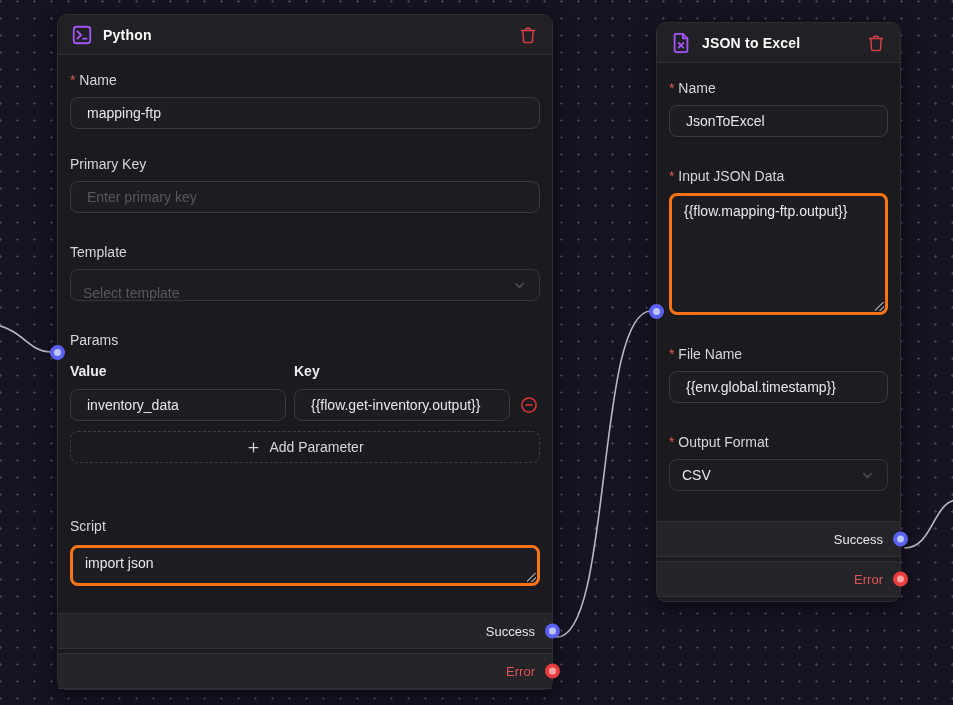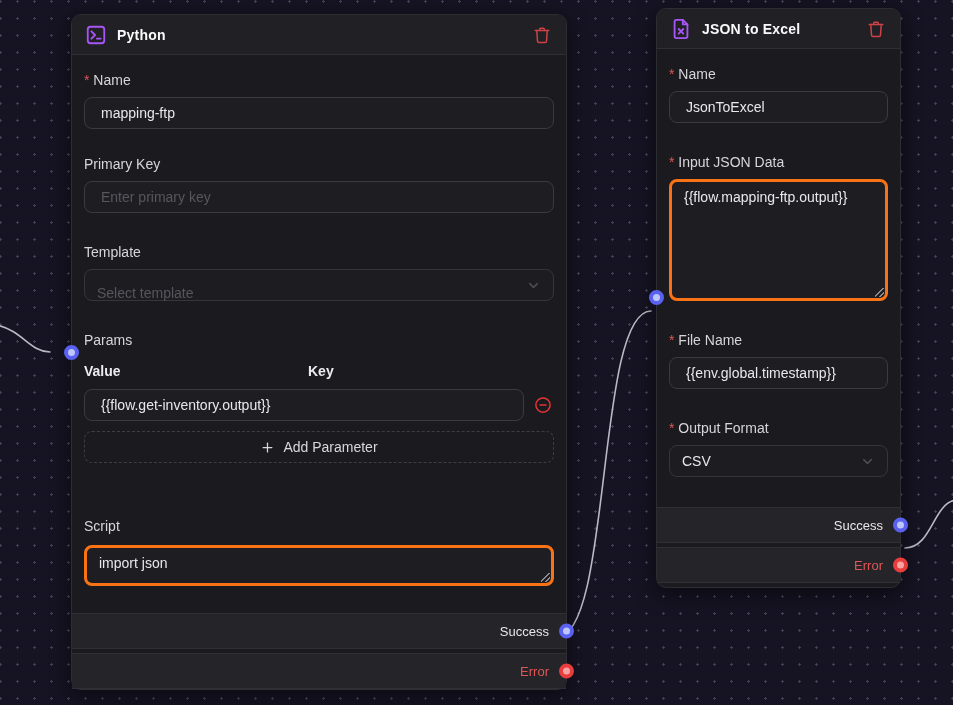--- a/index.html
+++ b/index.html
@@ -107,21 +107,21 @@
 <body>
 
 <div class="canvas">
 
   <svg class="edges" viewBox="0 0 953 705">
     <path d="M -4 325 C 22 330, 30 352, 50 352"></path>
     <path d="M 557 637 C 612 637, 596 311, 651 311"></path>
     <path d="M 905 548 C 932 548, 933 503, 956 500"></path>
   </svg>
 
-  <div class="node" style="left:71px; top:14px; width:496px; height:676px;">
+  <div class="node" style="left:57px; top:14px; width:496px; height:676px;">
 
     <div class="node-header">
       <span class="icon-badge">
         <svg width="22" height="22" viewBox="0 0 24 24" fill="none" stroke="#a855f7" stroke-width="2" stroke-linecap="round" stroke-linejoin="round">
           <rect x="3" y="3" width="18" height="18" rx="3"></rect>
           <polyline points="7 8 11 12 7 16"></polyline>
           <line x1="13" y1="16" x2="17" y2="16"></line>
         </svg>
       </span>
       <span class="node-title">Python</span>
@@ -158,20 +158,23 @@
       </div>
 
       <div class="params-section">
         <span class="field-label" style="margin-bottom:0;">Params</span>
         <div class="param-grid param-headers">
           <span class="col param-header">Value</span>
           <span class="col param-header">Key</span>
           <span class="col-icon"></span>
         </div>
         <div class="param-grid">
+          <div class="col">
+            <input class="text-input" type="text" value="inventory_data" style="">
+          </div>
           <div class="col">
             <input class="text-input" type="text" value="{{flow.get-inventory.output}}" style="">
           </div>
           <div class="col-icon">
             <button class="remove-btn">
               <svg width="18" height="18" viewBox="0 0 24 24" fill="none" stroke="#e23535" stroke-width="2" stroke-linecap="round">
                 <circle cx="12" cy="12" r="9.5"></circle>
                 <line x1="8" y1="12" x2="16" y2="12"></line>
               </svg>
             </button>
@@ -202,21 +205,21 @@
       <span class="handle blue"></span>
     </div>
     <div class="io-row error" style="top:638px;">
       <span class="io-label">Error</span>
       <span class="handle red"></span>
     </div>
 
     <span class="handle blue" style="left:-8px; top:330px;"></span>
   </div>
 
-  <div class="node" style="left:656px; top:8px; width:245px; height:580px;">
+  <div class="node" style="left:656px; top:22px; width:245px; height:580px;">
 
     <div class="node-header">
       <span class="icon-badge">
         <svg width="22" height="22" viewBox="0 0 24 24" fill="none" stroke="#a855f7" stroke-width="2" stroke-linecap="round" stroke-linejoin="round">
           <path d="M14 2H7a2 2 0 0 0-2 2v16a2 2 0 0 0 2 2h10a2 2 0 0 0 2-2V7z"></path>
           <polyline points="14 2 14 7 19 7"></polyline>
           <line x1="9.5" y1="12" x2="14.5" y2="17"></line>
           <line x1="14.5" y1="12" x2="9.5" y2="17"></line>
         </svg>
       </span>

